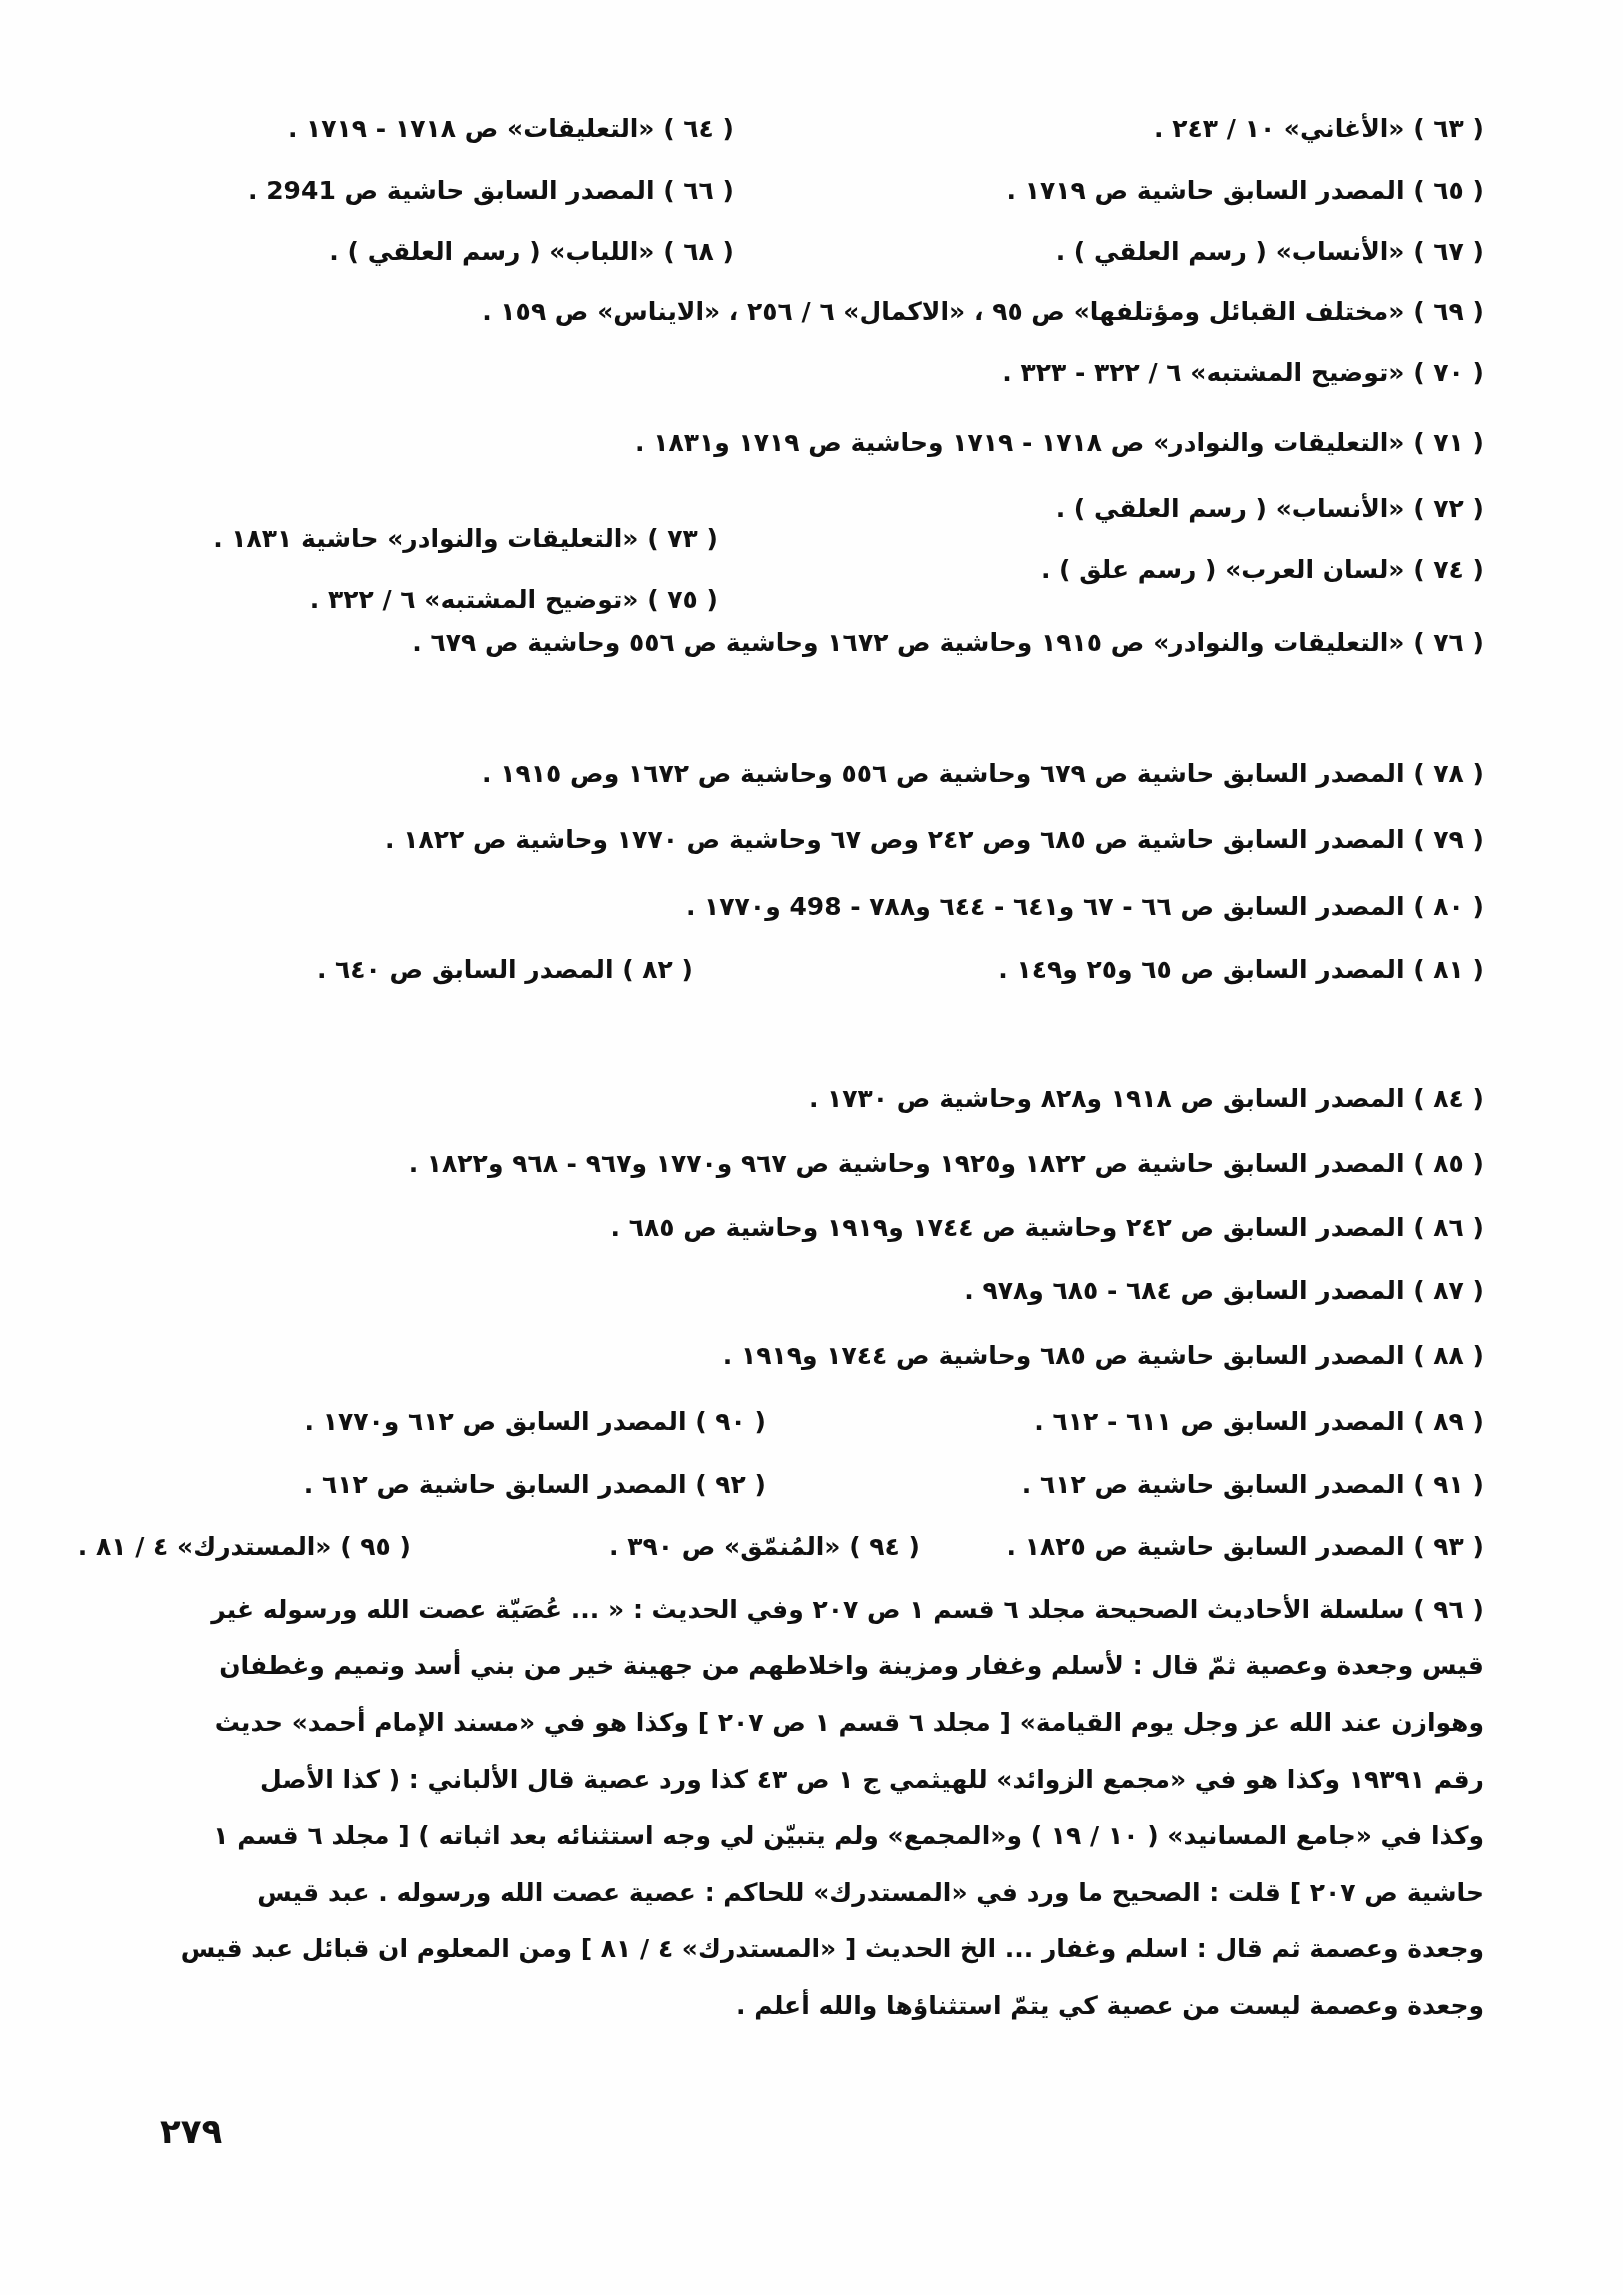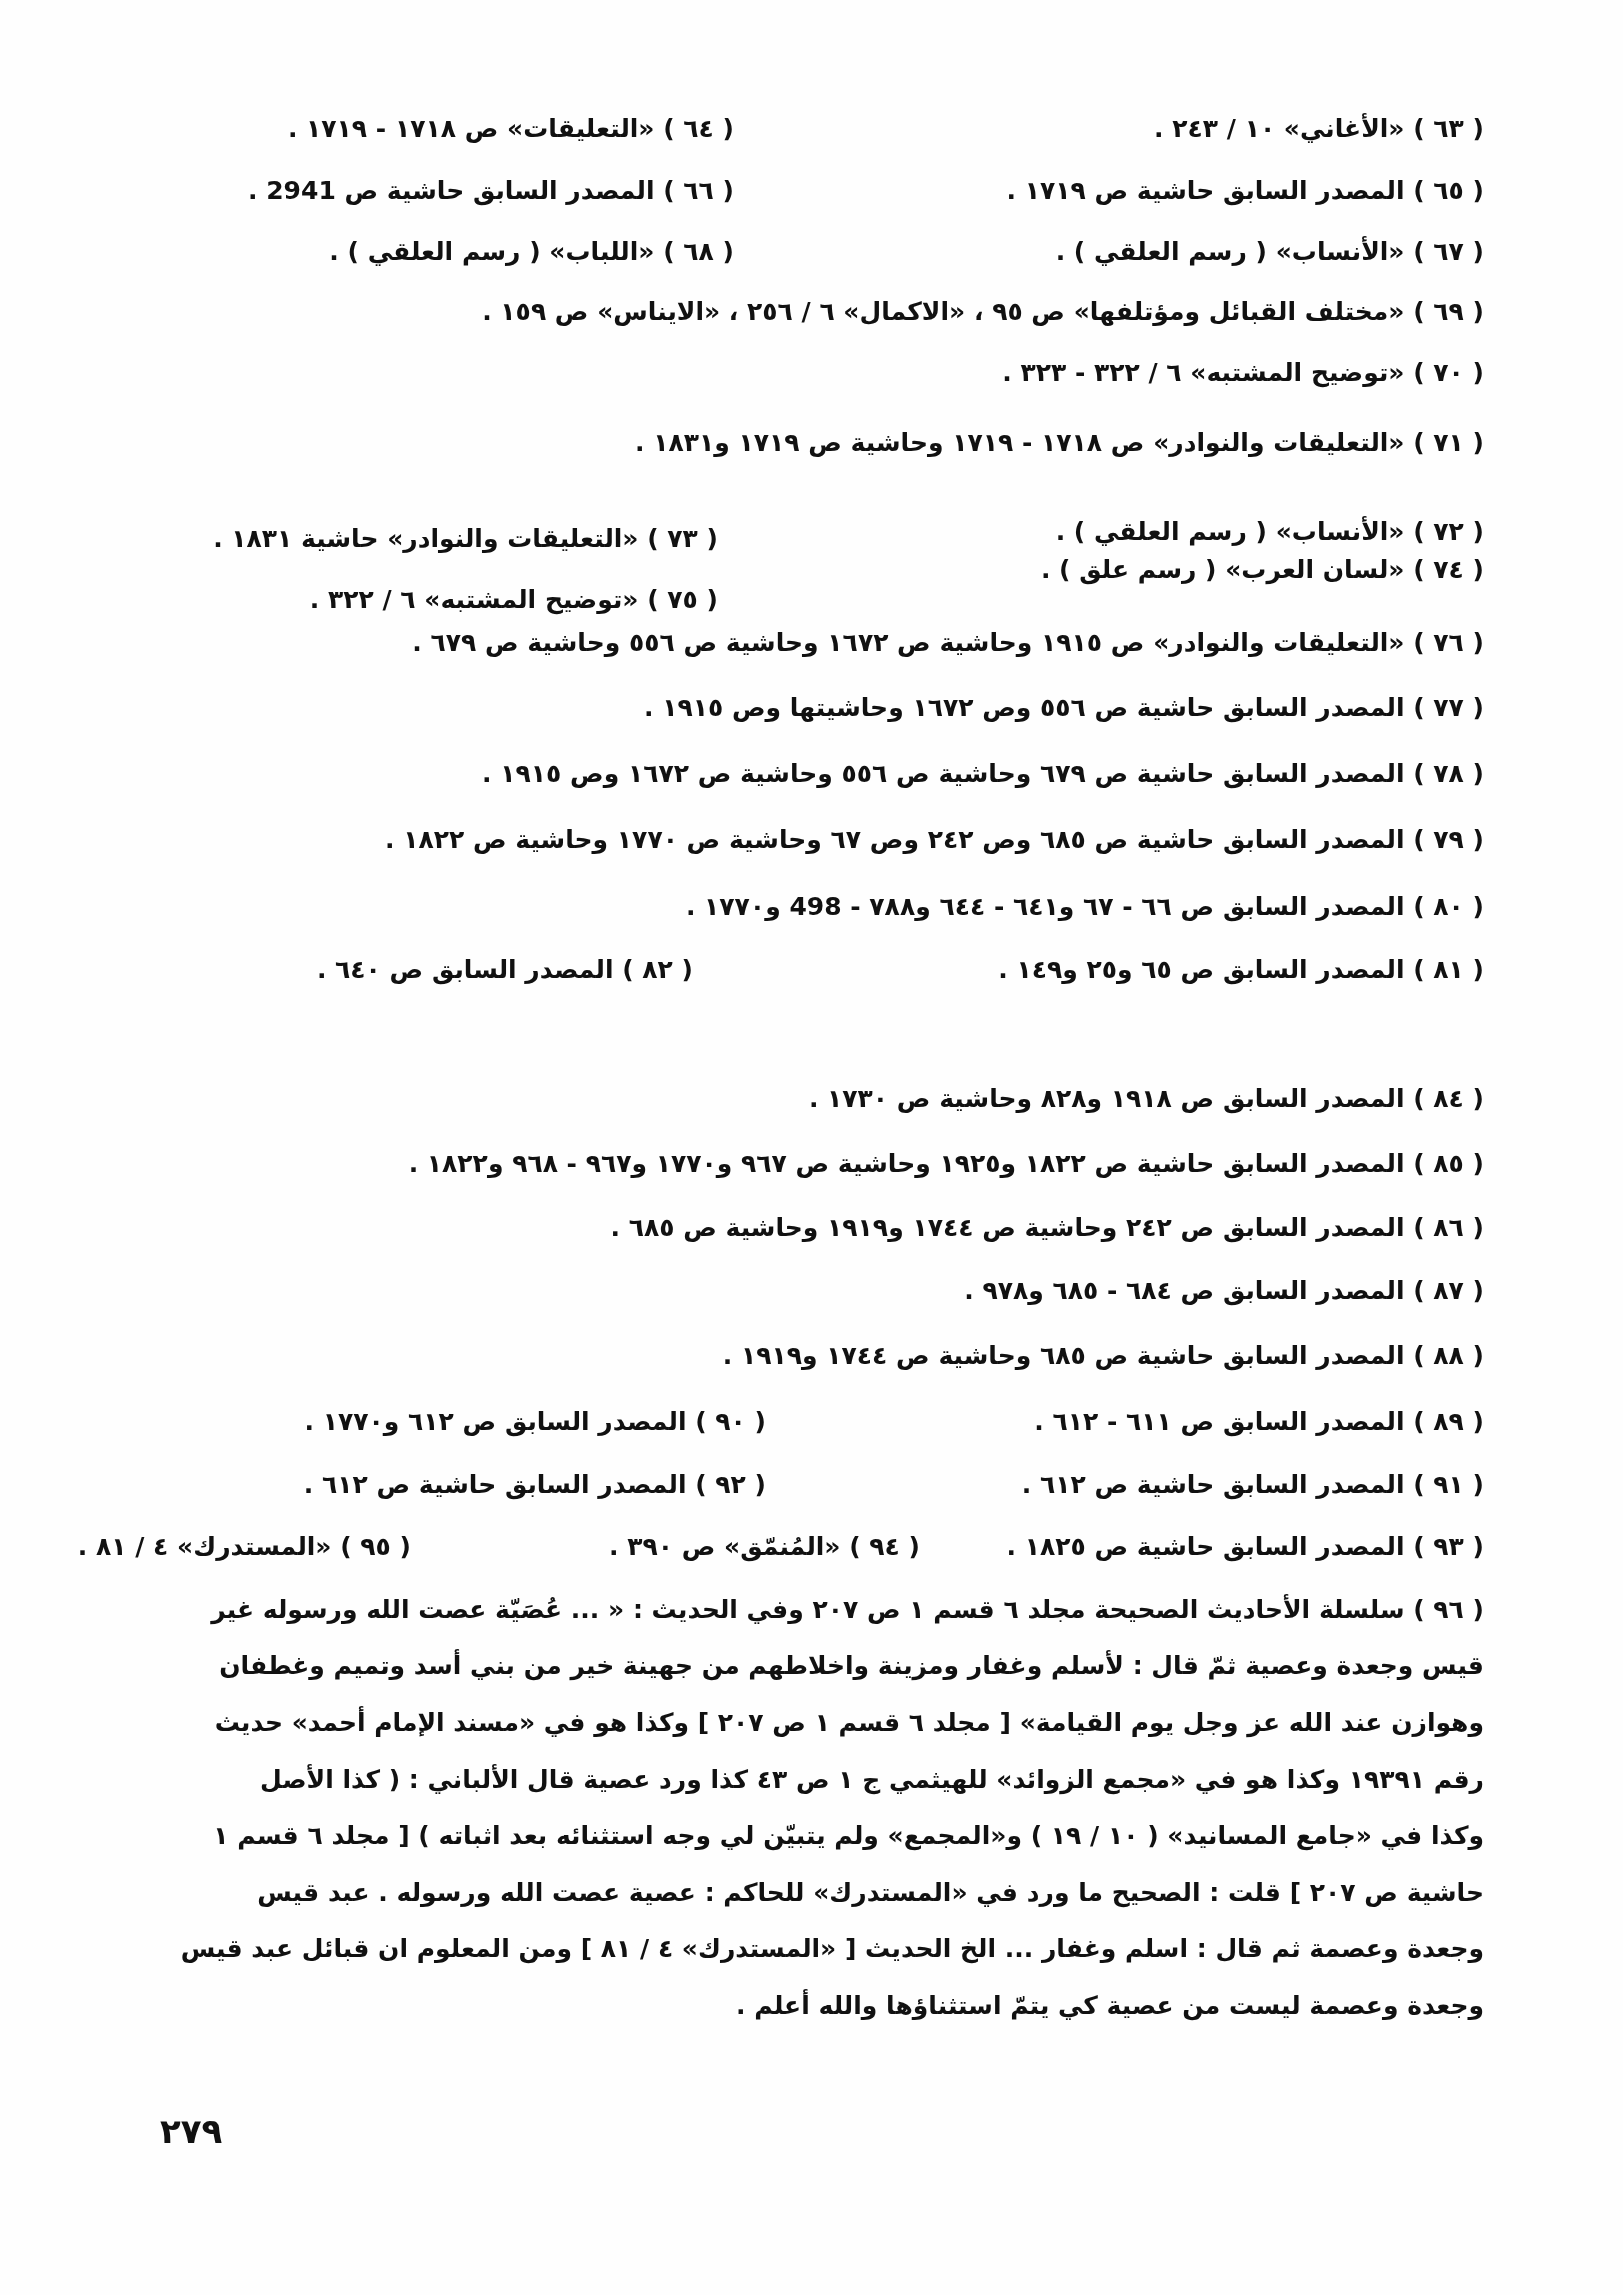--- a/index.html
+++ b/index.html
@@ -47,28 +47,27 @@
 
   <div class="line r" style="top:228px">( ٦٧ ) «الأنساب» ( رسم العلقي ) .</div>
   <div class="line col2" style="top:228px">( ٦٨ ) «اللباب» ( رسم العلقي ) .</div>
 
   <div class="line r" style="top:288px">( ٦٩ ) «مختلف القبائل ومؤتلفها» ص ٩٥ ، «الاكمال» ٦ / ٢٥٦ ، «الايناس» ص ١٥٩ .</div>
 
   <div class="line r" style="top:349px">( ٧٠ ) «توضيح المشتبه» ٦ / ٣٢٢ - ٣٢٣ .</div>
 
   <div class="line r" style="top:419px">( ٧١ ) «التعليقات والنوادر» ص ١٧١٨ - ١٧١٩ وحاشية ص ١٧١٩ و١٨٣١ .</div>
 
-  <div class="line r" style="top:508px">( ٧٢ ) «الأنساب» ( رسم العلقي ) .</div>
+  <div class="line r" style="top:485px">( ٧٢ ) «الأنساب» ( رسم العلقي ) .</div>
   <div class="line col4" style="top:485px">( ٧٣ ) «التعليقات والنوادر» حاشية ١٨٣١ .</div>
 
   <div class="line r" style="top:546px">( ٧٤ ) «لسان العرب» ( رسم علق ) .</div>
   <div class="line col4" style="top:546px">( ٧٥ ) «توضيح المشتبه» ٦ / ٣٢٢ .</div>
 
   <div class="line r" style="top:619px">( ٧٦ ) «التعليقات والنوادر» ص ١٩١٥ وحاشية ص ١٦٧٢ وحاشية ص ٥٥٦ وحاشية ص ٦٧٩ .</div>
-  <div class="line r" style="top:684px">( ٧٧ ) المصدر السابق حاشية ص ٥٥٦ وص ١٦٧٢ وحاشيتها وص ١٩١٥ .</div>
   <div class="line r" style="top:750px">( ٧٨ ) المصدر السابق حاشية ص ٦٧٩ وحاشية ص ٥٥٦ وحاشية ص ١٦٧٢ وص ١٩١٥ .</div>
   <div class="line r" style="top:816px">( ٧٩ ) المصدر السابق حاشية ص ٦٨٥ وص ٢٤٢ وص ٦٧ وحاشية ص ١٧٧٠ وحاشية ص ١٨٢٢ .</div>
   <div class="line r" style="top:883px">( ٨٠ ) المصدر السابق ص ٦٦ - ٦٧ و٦٤١ - ٦٤٤ و٧٨٨ - 498 و١٧٧٠ .</div>
 
   <div class="line r" style="top:946px">( ٨١ ) المصدر السابق ص ٦٥ و٢٥ و١٤٩ .</div>
   <div class="line" style="top:946px; right:930px">( ٨٢ ) المصدر السابق ص ٦٤٠ .</div>
 
   <div class="line r" style="top:1075px">( ٨٤ ) المصدر السابق ص ١٩١٨ و٨٢٨ وحاشية ص ١٧٣٠ .</div>
   <div class="line r" style="top:1140px">( ٨٥ ) المصدر السابق حاشية ص ١٨٢٢ و١٩٢٥ وحاشية ص ٩٦٧ و١٧٧٠ و٩٦٧ - ٩٦٨ و١٨٢٢ .</div>
   <div class="line r" style="top:1204px">( ٨٦ ) المصدر السابق ص ٢٤٢ وحاشية ص ١٧٤٤ و١٩١٩ وحاشية ص ٦٨٥ .</div>

